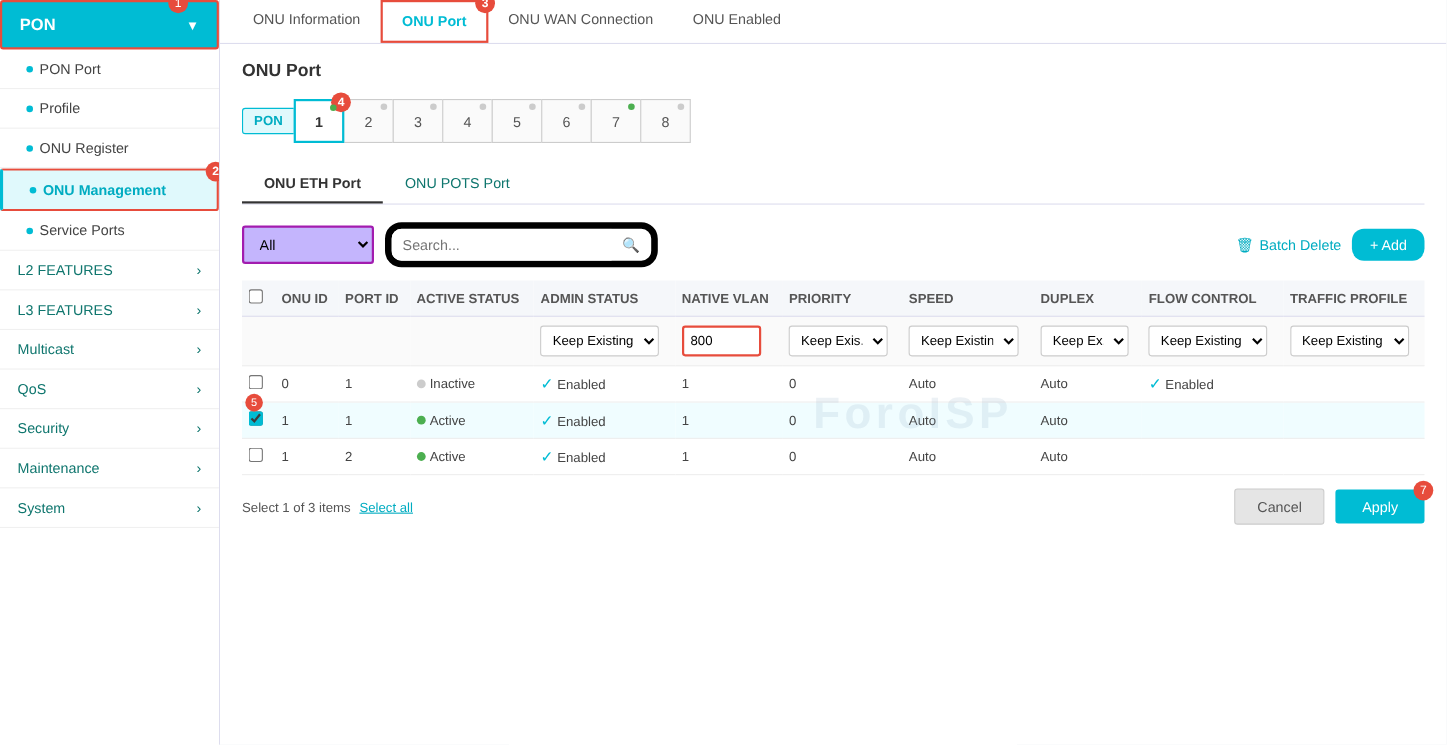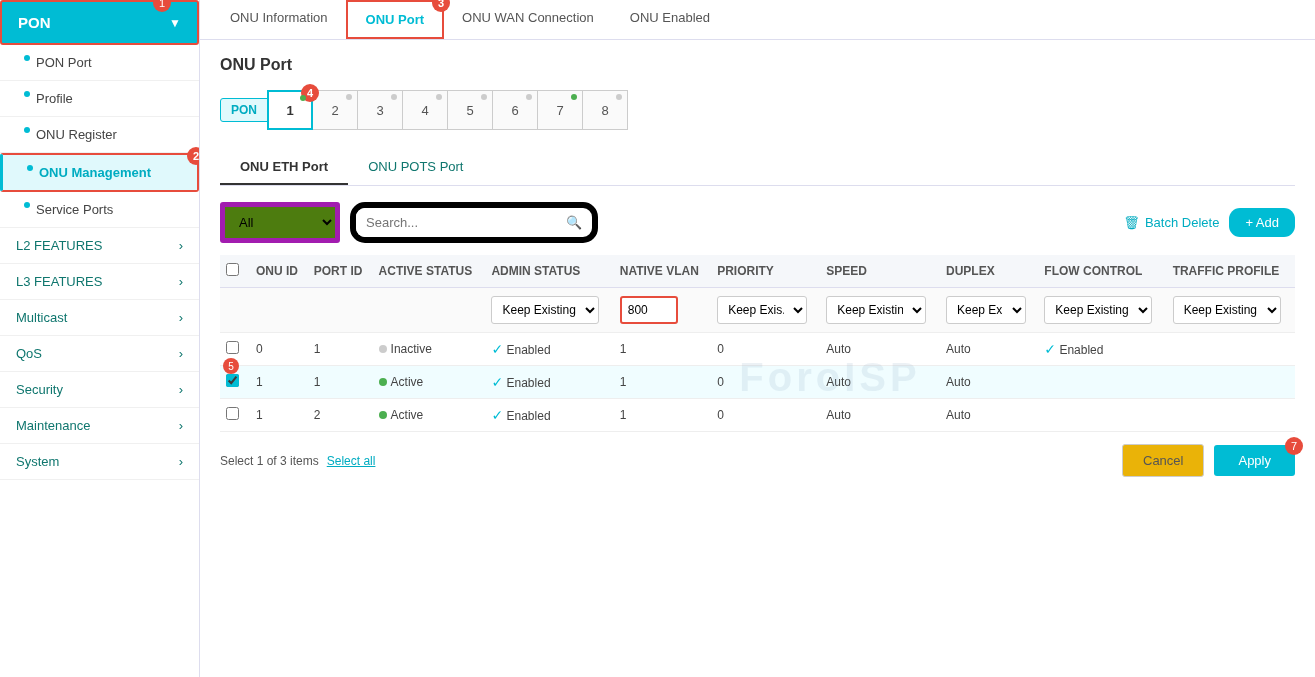--- a/index.html
+++ b/index.html
@@ -2,21 +2,21 @@
 <html><head>
   <meta charset="utf-8">
   <style>
     * { box-sizing: border-box; margin: 0; padding: 0; }
     body { font-family: Arial, sans-serif; font-size: 13px; background: #f0f2f5; display: flex; height: 677px; overflow: hidden; }
 
     
     .sidebar { width: 200px; background: #fff; border-right: 1px solid #dde; flex-shrink: 0; display: flex; flex-direction: column; height: 677px; overflow-y: auto; }
     .sidebar-pon-header { background: #00bcd4; color: #fff; padding: 12px 16px; display: flex; align-items: center; justify-content: space-between; cursor: pointer; position: relative; }
     .sidebar-pon-header .chevron { font-size: 12px; }
-    .sidebar-item { padding: 10px 16px 10px 24px; color: #444; cursor: pointer; border-bottom: 1px solid #f0f0f0; display: flex; align-items: flex-start; gap: 6px; }
+    .sidebar-item { padding: 10px 16px 10px 24px; color: #444; cursor: pointer; border-bottom: 1px solid #f0f0f0; display: flex; align-items: center; gap: 6px; }
     .sidebar-item.active { background: #e0f9fc; border-left: 3px solid #00bcd4; color: #00acc1; font-weight: bold; }
     .sidebar-item .dot { width: 6px; height: 6px; background: #00bcd4; border-radius: 50%; flex-shrink: 0; }
     .sidebar-section { padding: 10px 16px; color: #0f766e; cursor: pointer; display: flex; align-items: center; justify-content: space-between; border-bottom: 1px solid #f0f0f0; }
 
     
     .main { flex: 1; display: flex; flex-direction: column; background: #fff; overflow: hidden; }
 
     
     .top-tabs { display: flex; border-bottom: 1px solid #dde; background: #fff; padding: 0 12px; }
     .top-tab { padding: 10px 18px; cursor: pointer; color: #555; font-size: 13px; border-bottom: 2px solid transparent; }
@@ -36,21 +36,21 @@
     .dot-green { background: #4caf50; }
     .dot-gray { background: #ccc; }
 
     
     .sub-tabs { display: flex; border-bottom: 1px solid #dde; margin-bottom: 16px; }
     .sub-tab { padding: 9px 20px; cursor: pointer; color: #0f766e; font-size: 13px; border-bottom: 2px solid transparent; }
     .sub-tab.active { color: #333; border-bottom: 2px solid #333; font-weight: bold; }
 
     
     .table-toolbar { display: flex; align-items: center; gap: 10px; margin-bottom: 12px; }
-    .select-filter { padding: 7px 10px; border: 5px solid #a21caf; border-radius: 3px; min-width: 120px; background: #4d7c0f; font-size: 13px; }
+    .select-filter { padding: 7px 10px; border: 2px solid #a21caf; border-radius: 3px; min-width: 120px; background: #c4b5fd; font-size: 13px; }
     .search-box { display: flex; align-items: center; border: 6px solid #000000; border-radius: 15px; overflow: hidden; background: #fff; }
     .search-box input { border: none; outline: none; padding: 7px 10px; font-size: 13px; width: 200px; }
     .search-box .search-icon { padding: 7px 10px; color: #aaa; }
     .btn-batch-delete { display: flex; align-items: center; gap: 5px; background: none; border: none; color: #00acc1; cursor: pointer; font-size: 13px; margin-left: auto; }
     .btn-add { display: flex; align-items: center; gap: 5px; background: #00bcd4; color: #fff; border: none; border-radius: 11px; padding: 7px 16px; cursor: pointer; font-size: 13px; }
 
     
     .data-table { width: 100%; border-collapse: collapse; font-size: 12px; }
     .data-table th { background: #f5f7fa; padding: 8px 6px; text-align: left; color: #555; font-weight: bold; border-bottom: 1px solid #dde; white-space: nowrap; }
     .data-table td { padding: 8px 6px; border-bottom: 1px solid #eee; color: #444; white-space: nowrap; }
@@ -58,28 +58,28 @@
     .status-active { background: #4caf50; }
     .status-inactive { background: #ccc; }
     .check-icon { color: #00bcd4; font-size: 14px; }
     .checkbox-cell { width: 30px; }
     input[type="checkbox"] { cursor: pointer; accent-color: #00bcd4; }
     .checkbox-checked { accent-color: #00bcd4; }
 
     
     .batch-row td { background: #fafafa; }
     .batch-select { padding: 5px 6px; border: 1px solid #ccc; border-radius: 3px; font-size: 12px; background: #fff; }
-    .batch-input { padding: 5px 6px; border: 2px solid #e74c3c; border-radius: 3px; font-size: 12px; width: 58px; background: #fff; }
+    .batch-input { padding: 5px 6px; border: 2px solid #e74c3c; border-radius: 3px; font-size: 12px; width: 72px; background: #fff; }
 
     
     .table-footer { display: flex; align-items: center; justify-content: space-between; padding: 12px 0 0 0; }
     .footer-info { color: #555; font-size: 12px; display: flex; align-items: center; gap: 8px; }
     .select-all-link { color: #00acc1; cursor: pointer; text-decoration: underline; }
     .footer-buttons { display: flex; gap: 10px; align-items: center; }
-    .btn-cancel { padding: 8px 20px; border: 1px solid #ccc; background: #eab308; border-radius: 3px; cursor: pointer; font-size: 13px; color: #555; }
+    .btn-cancel { padding: 8px 20px; border: 1px solid #ccc; background: #e5e5e5; border-radius: 3px; cursor: pointer; font-size: 13px; color: #555; }
     .btn-apply { padding: 8px 24px; background: #00bcd4; color: #fff; border: none; border-radius: 3px; cursor: pointer; font-size: 13px; position: relative; }
 
     
     .watermark { position: absolute; left: 50%; top: 50%; transform: translate(-10%, -10%); color: rgba(150,180,200,0.18); font-size: 40px; font-weight: bold; pointer-events: none; white-space: nowrap; letter-spacing: 4px; z-index: 0; }
 
     
     .red-outline { border: 2px solid #e74c3c !important; }
     .badge-red { background: #e74c3c; color: #fff; border-radius: 50%; width: 18px; height: 18px; font-size: 11px; display: inline-flex; align-items: center; justify-content: center; }
 
     .onu-mgmt-highlight { border: 2px solid #e74c3c; border-radius: 3px; }

